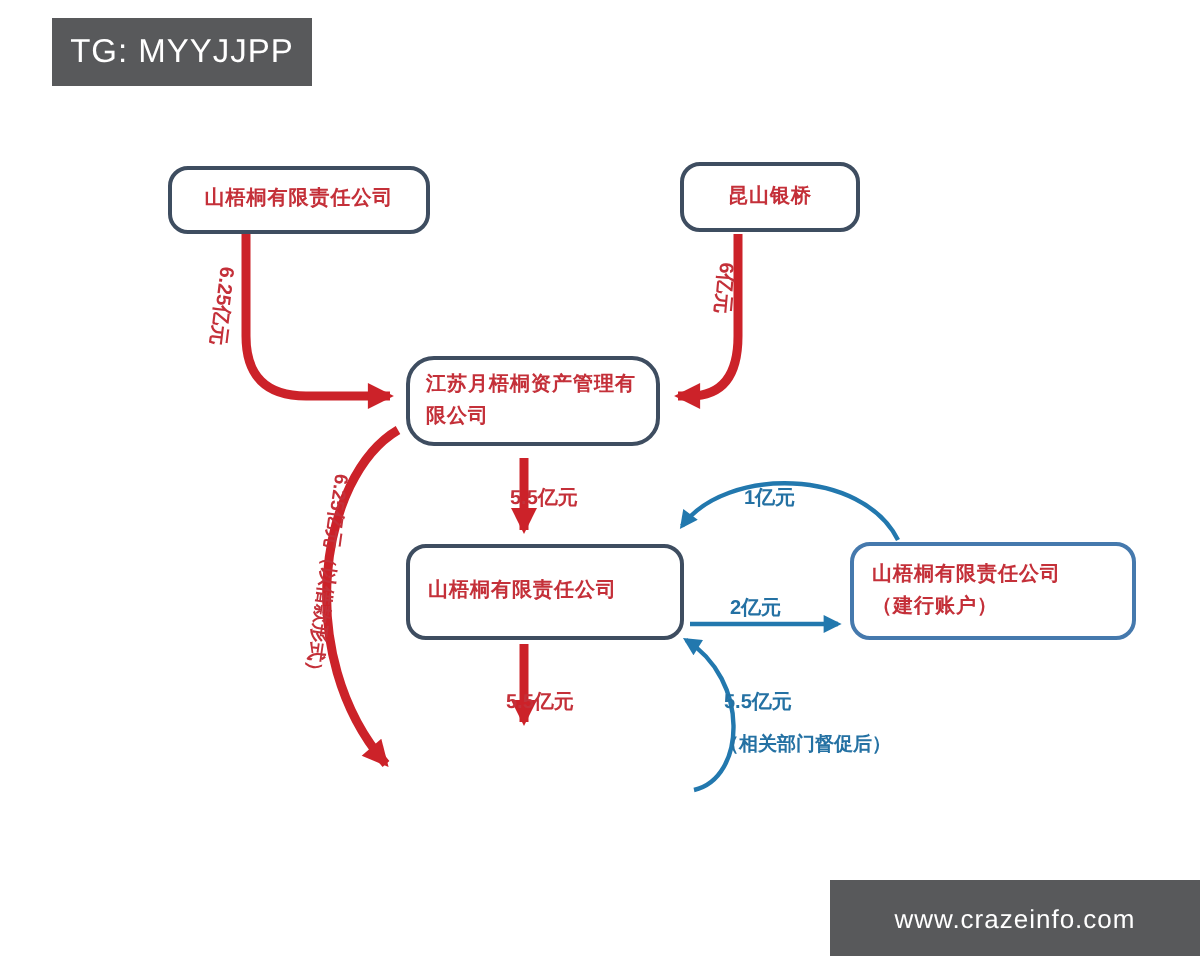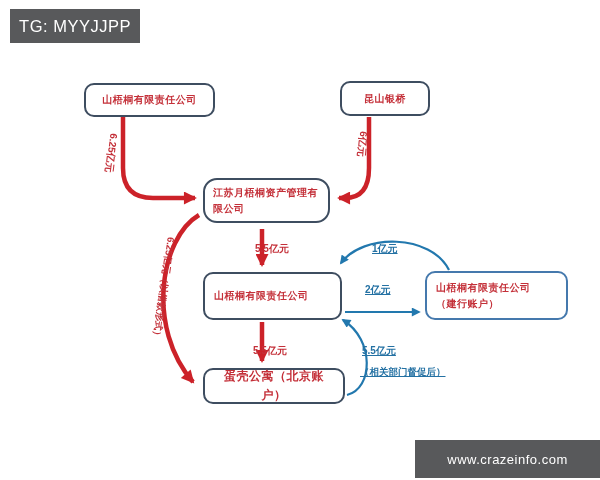--- a/index.html
+++ b/index.html
@@ -1,28 +1,28 @@
 <!DOCTYPE html>
 <html><head>
 <meta charset="utf-8">
 <style>
   html,body{margin:0;padding:0;}
   body{font-family:"Liberation Sans","DejaVu Sans",sans-serif;background:#e9e9e9;}
   .stage{position:relative;width:600px;height:480px;background:#ffffff;overflow:hidden;}
   .badge{position:absolute;background:#58595b;color:#fff;display:flex;align-items:center;justify-content:center;letter-spacing:.5px;}
-  .badge.top{left:10px;top:9px;width:130px;height:34px;font-size:16.5px;}
+  .badge.top{left:26px;top:9px;width:130px;height:34px;font-size:16.5px;}
   .badge.bottom{left:415px;top:440px;width:185px;height:38px;font-size:13px;}
   .node{position:absolute;box-sizing:border-box;background:#fff;border:2px solid #3e4d60;border-radius:10px;
         color:#c43039;font-size:10px;font-weight:bold;display:flex;flex-direction:column;justify-content:center;
         padding:3px 9px;line-height:1.55;letter-spacing:.5px;}
   .node.center{align-items:center;text-align:center;}
   .node.blue{border-color:#4579ad;}
   .elabel{position:absolute;font-size:10px;font-weight:bold;white-space:nowrap;}
   .elabel.red{color:#c43039;}
-  .elabel.blue{color:#2471a3;text-decoration:underline;}
+  .elabel.blue{color:#2471a3;}
   .rot{text-align:center;}
   svg.wires{position:absolute;left:0;top:0;}
 </style>
 </head>
 <body>
 
 <div class="stage">
 
   <svg class="wires" width="600" height="480" aria-hidden="true">
     <defs>
@@ -58,33 +58,32 @@
 
   <div class="node" style="left:203px;top:272px;width:139px;height:48px;">
     <span>山梧桐有限责任公司</span>
   </div>
 
   <div class="node blue" style="left:425px;top:271px;width:143px;height:49px;">
     <span>山梧桐有限责任公司</span>
     <span>（建行账户）</span>
   </div>
 
-  <div class="node center" style="left:203px;top:368px;width:142px;height:36px;font-size:12px;">蛋壳公寓（北京账户）</div>
 
   <div class="elabel red rot" style="left:81px;top:146px;width:60px;transform:rotate(97deg);">6.25亿元</div>
 
   <div class="elabel red rot" style="left:344px;top:137px;width:36px;transform:rotate(95deg);">6亿元</div>
 
   <div class="elabel red" style="left:255px;top:242px;">5.5亿元</div>
 
   <div class="elabel red" style="left:253px;top:344px;">5.5亿元</div>
 
   <div class="elabel red rot" style="left:98px;top:282px;width:130px;font-size:9.5px;transform:rotate(98deg);">6.25亿元（以借款形式）</div>
 
   <div class="elabel blue" style="left:372px;top:242px;">1亿元</div>
 
-  <div class="elabel blue" style="left:365px;top:283px;">2亿元</div>
+  <div class="elabel blue" style="left:365px;top:297px;">2亿元</div>
 
   <div class="elabel blue" style="left:362px;top:344px;">5.5亿元</div>
 
   <div class="elabel blue" style="left:360px;top:366px;font-size:9.5px;">（相关部门督促后）</div>
 
 </div>
 
 </body></html>

